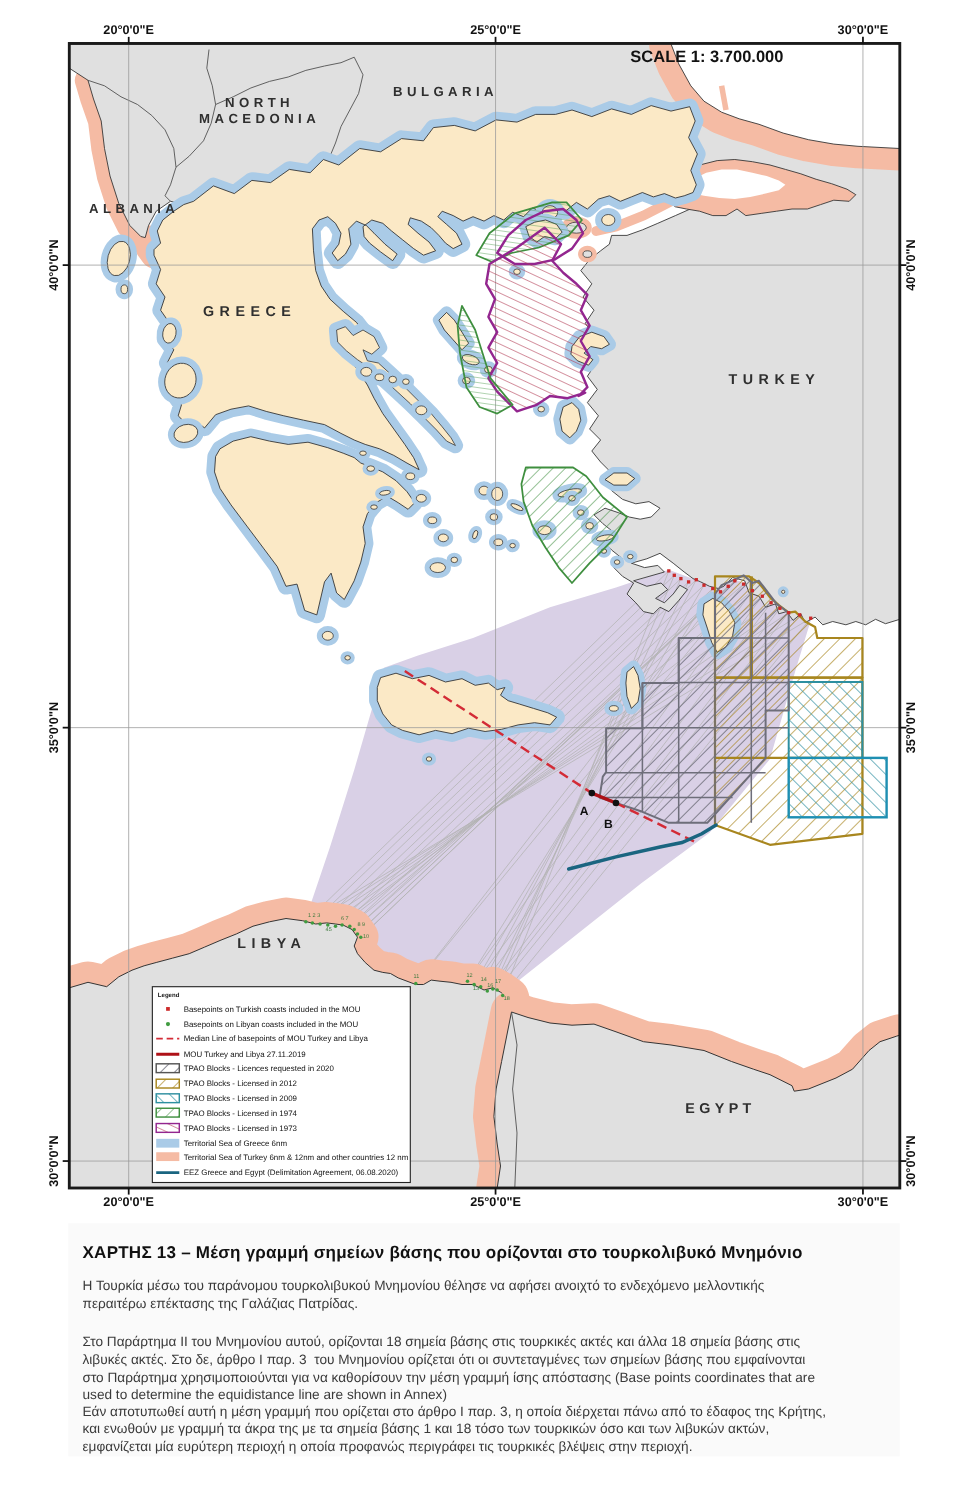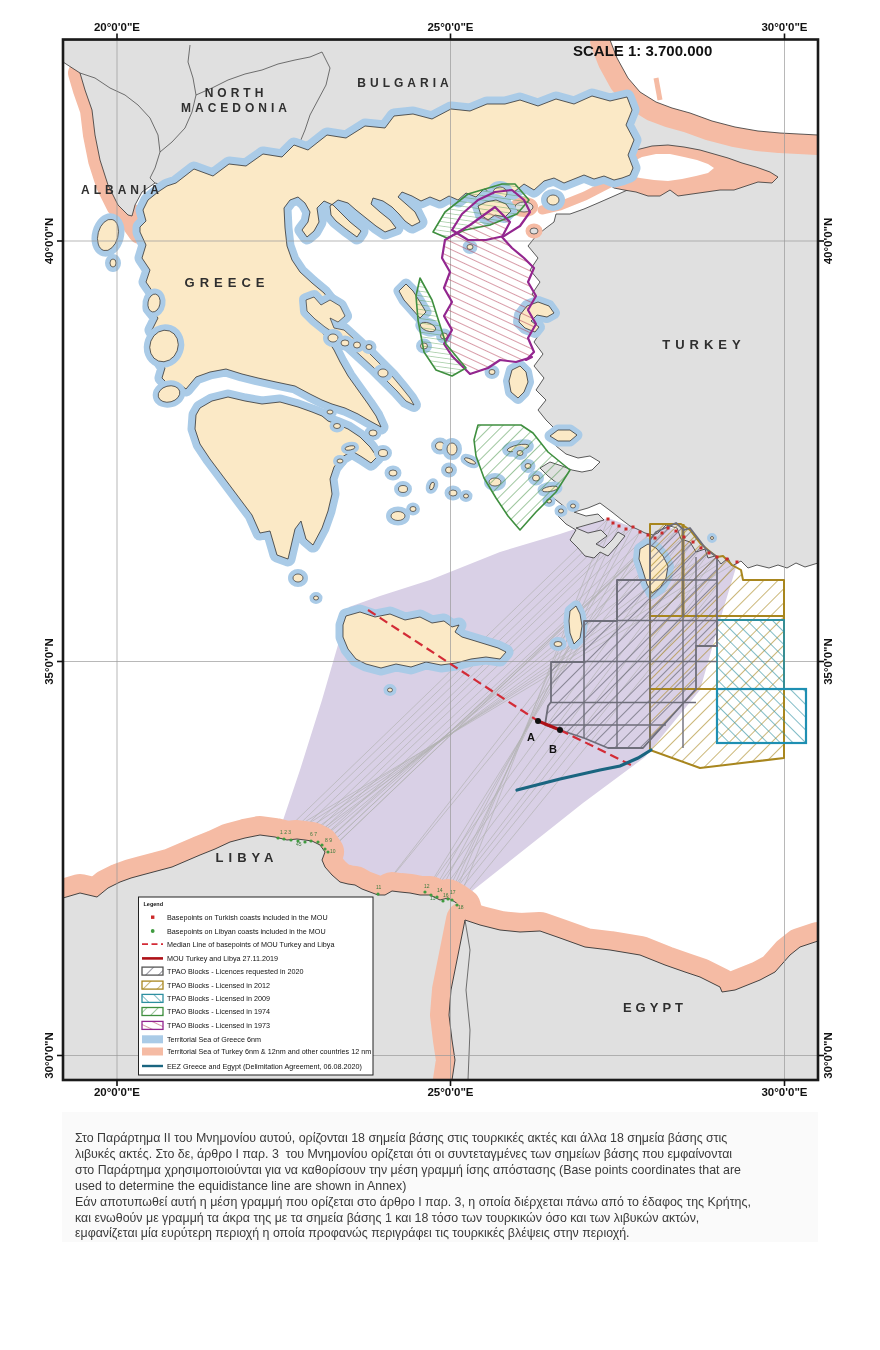--- a/index.html
+++ b/index.html
@@ -413,15 +413,17 @@
 <text x="832" y="661.5" font-size="11.5" font-weight="bold" fill="#111" text-anchor="middle" transform="rotate(-90 832 661.5)">35°0'0"N</text>
 <line x1="57" y1="1055.5" x2="63" y2="1055.5" stroke="#111" stroke-width="1.6"></line>
 <text x="53" y="1055.5" font-size="11.5" font-weight="bold" fill="#111" text-anchor="middle" transform="rotate(-90 53 1055.5)">30°0'0"N</text>
 <line x1="818" y1="1055.5" x2="824" y2="1055.5" stroke="#111" stroke-width="1.6"></line>
 <text x="832" y="1055.5" font-size="11.5" font-weight="bold" fill="#111" text-anchor="middle" transform="rotate(-90 832 1055.5)">30°0'0"N</text>
 </svg>
 </div>
 
 <div id="cap">
 
-
+<h1>ΧΑΡΤΗΣ 13 – Μέση γραμμή σημείων βάσης που ορίζονται στο τουρκολιβυκό Μνημόνιο</h1>
+
+<p class="p1">Η Τουρκία μέσω του παράνομου τουρκολιβυκού Μνημονίου θέλησε να αφήσει ανοιχτό το ενδεχόμενο μελλοντικής<br>περαιτέρω επέκτασης της Γαλάζιας Πατρίδας.</p>
 
 <p class="p2">Στο Παράρτημα ΙΙ του Μνημονίου αυτού, ορίζονται 18 σημεία βάσης στις τουρκικές ακτές και άλλα 18 σημεία βάσης στις<br>λιβυκές ακτές. Στο δε, άρθρο Ι παρ. 3&nbsp; του Μνημονίου ορίζεται ότι οι συντεταγμένες των σημείων βάσης που εμφαίνονται<br>στο Παράρτημα χρησιμοποιούνται για να καθορίσουν την μέση γραμμή ίσης απόστασης (Base points coordinates that are<br>used to determine the equidistance line are shown in Annex)<br>Εάν αποτυπωθεί αυτή η μέση γραμμή που ορίζεται στο άρθρο Ι παρ. 3, η οποία διέρχεται πάνω από το έδαφος της Κρήτης,<br>και ενωθούν με γραμμή τα άκρα της με τα σημεία βάσης 1 και 18 τόσο των τουρκικών όσο και των λιβυκών ακτών,<br>εμφανίζεται μία ευρύτερη περιοχή η οποία προφανώς περιγράφει τις τουρκικές βλέψεις στην περιοχή.</p>
 </div>
 </body></html>

